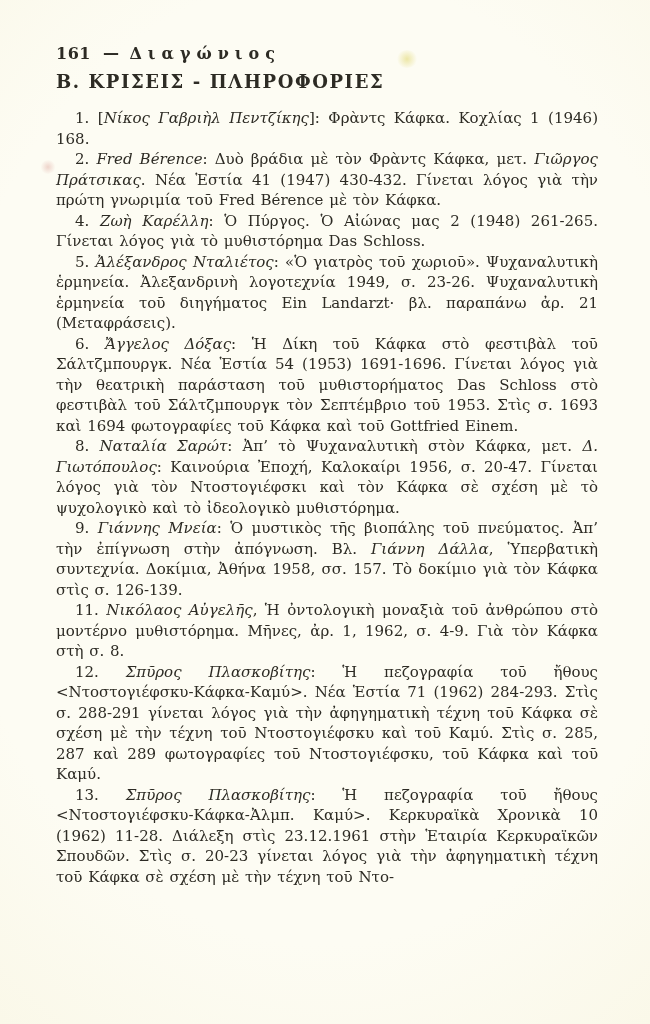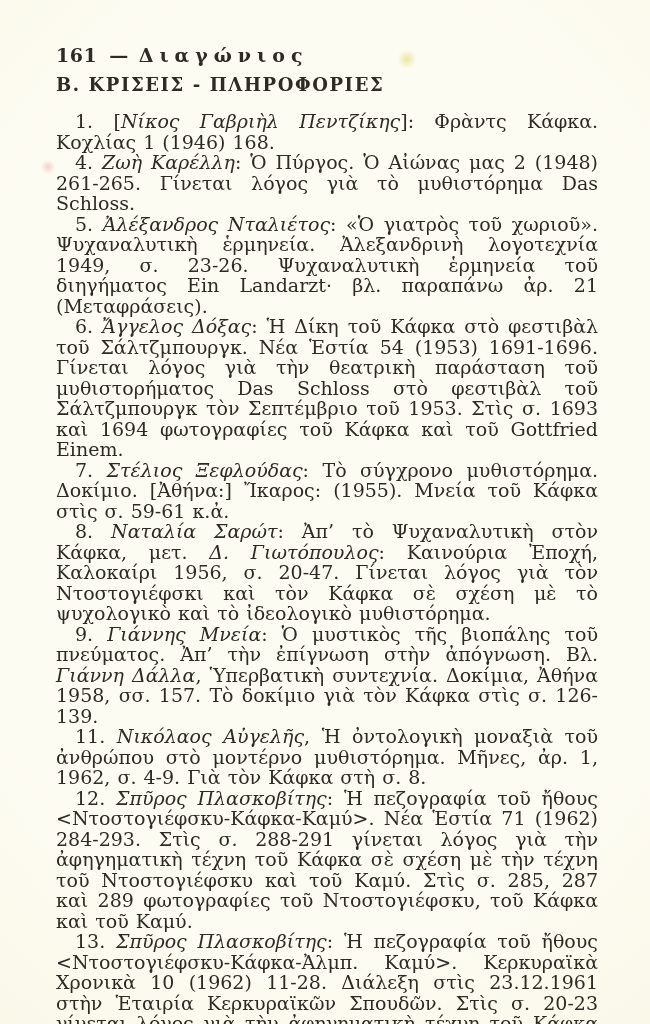--- a/index.html
+++ b/index.html
@@ -29,21 +29,21 @@
   }
   .stain-a {
     left: 396px; top: 50px; width: 22px; height: 18px;
     background: radial-gradient(circle, rgba(216,204,72,0.45) 0%, rgba(216,204,72,0) 70%);
   }
   .stain-b {
     left: 40px; top: 160px; width: 16px; height: 14px;
     background: radial-gradient(circle, rgba(205,120,110,0.30) 0%, rgba(205,120,110,0) 70%);
   }
   .page-header {
-    font-size: 19px;
+    font-size: 16px;
     font-weight: bold;
     letter-spacing: 0.5px;
     white-space: nowrap;
   }
   .page-header .sep {
     margin: 0 10px 0 12px;
   }
   .journal {
     letter-spacing: 6px;
   }
@@ -51,21 +51,21 @@
     margin-top: 8px;
     font-size: 18px;
     font-weight: bold;
     letter-spacing: 1.6px;
   }
   .entries {
     margin-top: 16px;
   }
   p.entry {
     margin: 0;
-    font-size: 19px;
+    font-size: 15px;
     line-height: 20.5px;
     text-align: justify;
     text-indent: 19px;
     word-spacing: 1px;
   }
   .it {
     font-style: italic;
   }
 </style>
 </head>
@@ -76,23 +76,23 @@
   <div class="stain stain-b"></div>
 
   <div class="page-header">
     <span>161</span><span class="sep">—</span><span class="journal">Διαγώνιος</span>
   </div>
 
   <div class="section-heading">Β. ΚΡΙΣΕΙΣ - ΠΛΗΡΟΦΟΡΙΕΣ</div>
 
   <div class="entries">
       <p class="entry"><span>1. </span><span class="">[</span><span class="it">Νίκος Γαβριὴλ Πεντζίκης</span><span class="">]: Φρὰντς Κάφκα. Κοχλίας 1 (1946) 168.</span></p>
+      <p class="entry"><span>2. </span><span class="it">Fred Bérence</span><span class="">: Δυὸ βράδια μὲ τὸν Φρὰντς Κάφκα, μετ. </span><span class="it">Γιῶργος Πράτσικας</span><span class="">. Νέα Ἑστία 41 (1947) 430-432. Γίνεται λόγος γιὰ τὴν πρώτη γνωριμία τοῦ Fred Bérence μὲ τὸν Κάφκα.</span></p>
       <p class="entry"><span>4. </span><span class="it">Ζωὴ Καρέλλη</span><span class="">: Ὁ Πύργος. Ὁ Αἰώνας μας 2 (1948) 261-265. Γίνεται λόγος γιὰ τὸ μυθιστόρημα Das Schloss.</span></p>
       <p class="entry"><span>5. </span><span class="it">Ἀλέξανδρος Νταλιέτος</span><span class="">: «Ὁ γιατρὸς τοῦ χωριοῦ». Ψυχαναλυτικὴ ἑρμηνεία. Ἀλεξανδρινὴ λογοτεχνία 1949, σ. 23-26. Ψυχαναλυτικὴ ἑρμηνεία τοῦ διηγήματος Ein Landarzt· βλ. παραπάνω ἀρ. 21 (Μεταφράσεις).</span></p>
       <p class="entry"><span>6. </span><span class="it">Ἄγγελος Δόξας</span><span class="">: Ἡ Δίκη τοῦ Κάφκα στὸ φεστιβὰλ τοῦ Σάλτζμπουργκ. Νέα Ἑστία 54 (1953) 1691-1696. Γίνεται λόγος γιὰ τὴν θεατρικὴ παράσταση τοῦ μυθιστορήματος Das Schloss στὸ φεστιβὰλ τοῦ Σάλτζμπουργκ τὸν Σεπτέμβριο τοῦ 1953. Στὶς σ. 1693 καὶ 1694 φωτογραφίες τοῦ Κάφκα καὶ τοῦ Gottfried Einem.</span></p>
-      <p class="entry"><span>7. </span><span class="it">Στέλιος Ξεφλούδας</span><span class="">: Τὸ σύγχρονο μυθιστόρημα. Δοκίμιο. [Ἀθήνα:] Ἴκαρος: (1955). Μνεία τοῦ Κάφκα στὶς σ. 59-61 κ.ἀ.</span></p>
       <p class="entry"><span>8. </span><span class="it">Ναταλία Σαρώτ</span><span class="">: Ἀπ’ τὸ Ψυχαναλυτικὴ στὸν Κάφκα, μετ. </span><span class="it">Δ. Γιωτόπουλος</span><span class="">: Καινούρια Ἐποχή, Καλοκαίρι 1956, σ. 20-47. Γίνεται λόγος γιὰ τὸν Ντοστογιέφσκι καὶ τὸν Κάφκα σὲ σχέση μὲ τὸ ψυχολογικὸ καὶ τὸ ἰδεολογικὸ μυθιστόρημα.</span></p>
       <p class="entry"><span>9. </span><span class="it">Γιάννης Μνεία</span><span class="">: Ὁ μυστικὸς τῆς βιοπάλης τοῦ πνεύματος. Ἀπ’ τὴν ἐπίγνωση στὴν ἀπόγνωση. Βλ. </span><span class="it">Γιάννη Δάλλα</span><span class="">, Ὑπερβατικὴ συντεχνία. Δοκίμια, Ἀθήνα 1958, σσ. 157. Τὸ δοκίμιο γιὰ τὸν Κάφκα στὶς σ. 126-139.</span></p>
       <p class="entry"><span>11. </span><span class="it">Νικόλαος Αὐγελῆς</span><span class="">, Ἡ ὀντολογικὴ μοναξιὰ τοῦ ἀνθρώπου στὸ μοντέρνο μυθιστόρημα. Μῆνες, ἀρ. 1, 1962, σ. 4-9. Γιὰ τὸν Κάφκα στὴ σ. 8.</span></p>
       <p class="entry"><span>12. </span><span class="it">Σπῦρος Πλασκοβίτης</span><span class="">: Ἡ πεζογραφία τοῦ ἤθους &lt;Ντοστογιέφσκυ-Κάφκα-Καμύ&gt;. Νέα Ἑστία 71 (1962) 284-293. Στὶς σ. 288-291 γίνεται λόγος γιὰ τὴν ἀφηγηματικὴ τέχνη τοῦ Κάφκα σὲ σχέση μὲ τὴν τέχνη τοῦ Ντοστογιέφσκυ καὶ τοῦ Καμύ. Στὶς σ. 285, 287 καὶ 289 φωτογραφίες τοῦ Ντοστογιέφσκυ, τοῦ Κάφκα καὶ τοῦ Καμύ.</span></p>
       <p class="entry"><span>13. </span><span class="it">Σπῦρος Πλασκοβίτης</span><span class="">: Ἡ πεζογραφία τοῦ ἤθους &lt;Ντοστογιέφσκυ-Κάφκα-Ἀλμπ. Καμύ&gt;. Κερκυραϊκὰ Χρονικὰ 10 (1962) 11-28. Διάλεξη στὶς 23.12.1961 στὴν Ἑταιρία Κερκυραϊκῶν Σπουδῶν. Στὶς σ. 20-23 γίνεται λόγος γιὰ τὴν ἀφηγηματικὴ τέχνη τοῦ Κάφκα σὲ σχέση μὲ τὴν τέχνη τοῦ Ντο-</span></p>
     </div>
 </div>
 
 </body></html>

